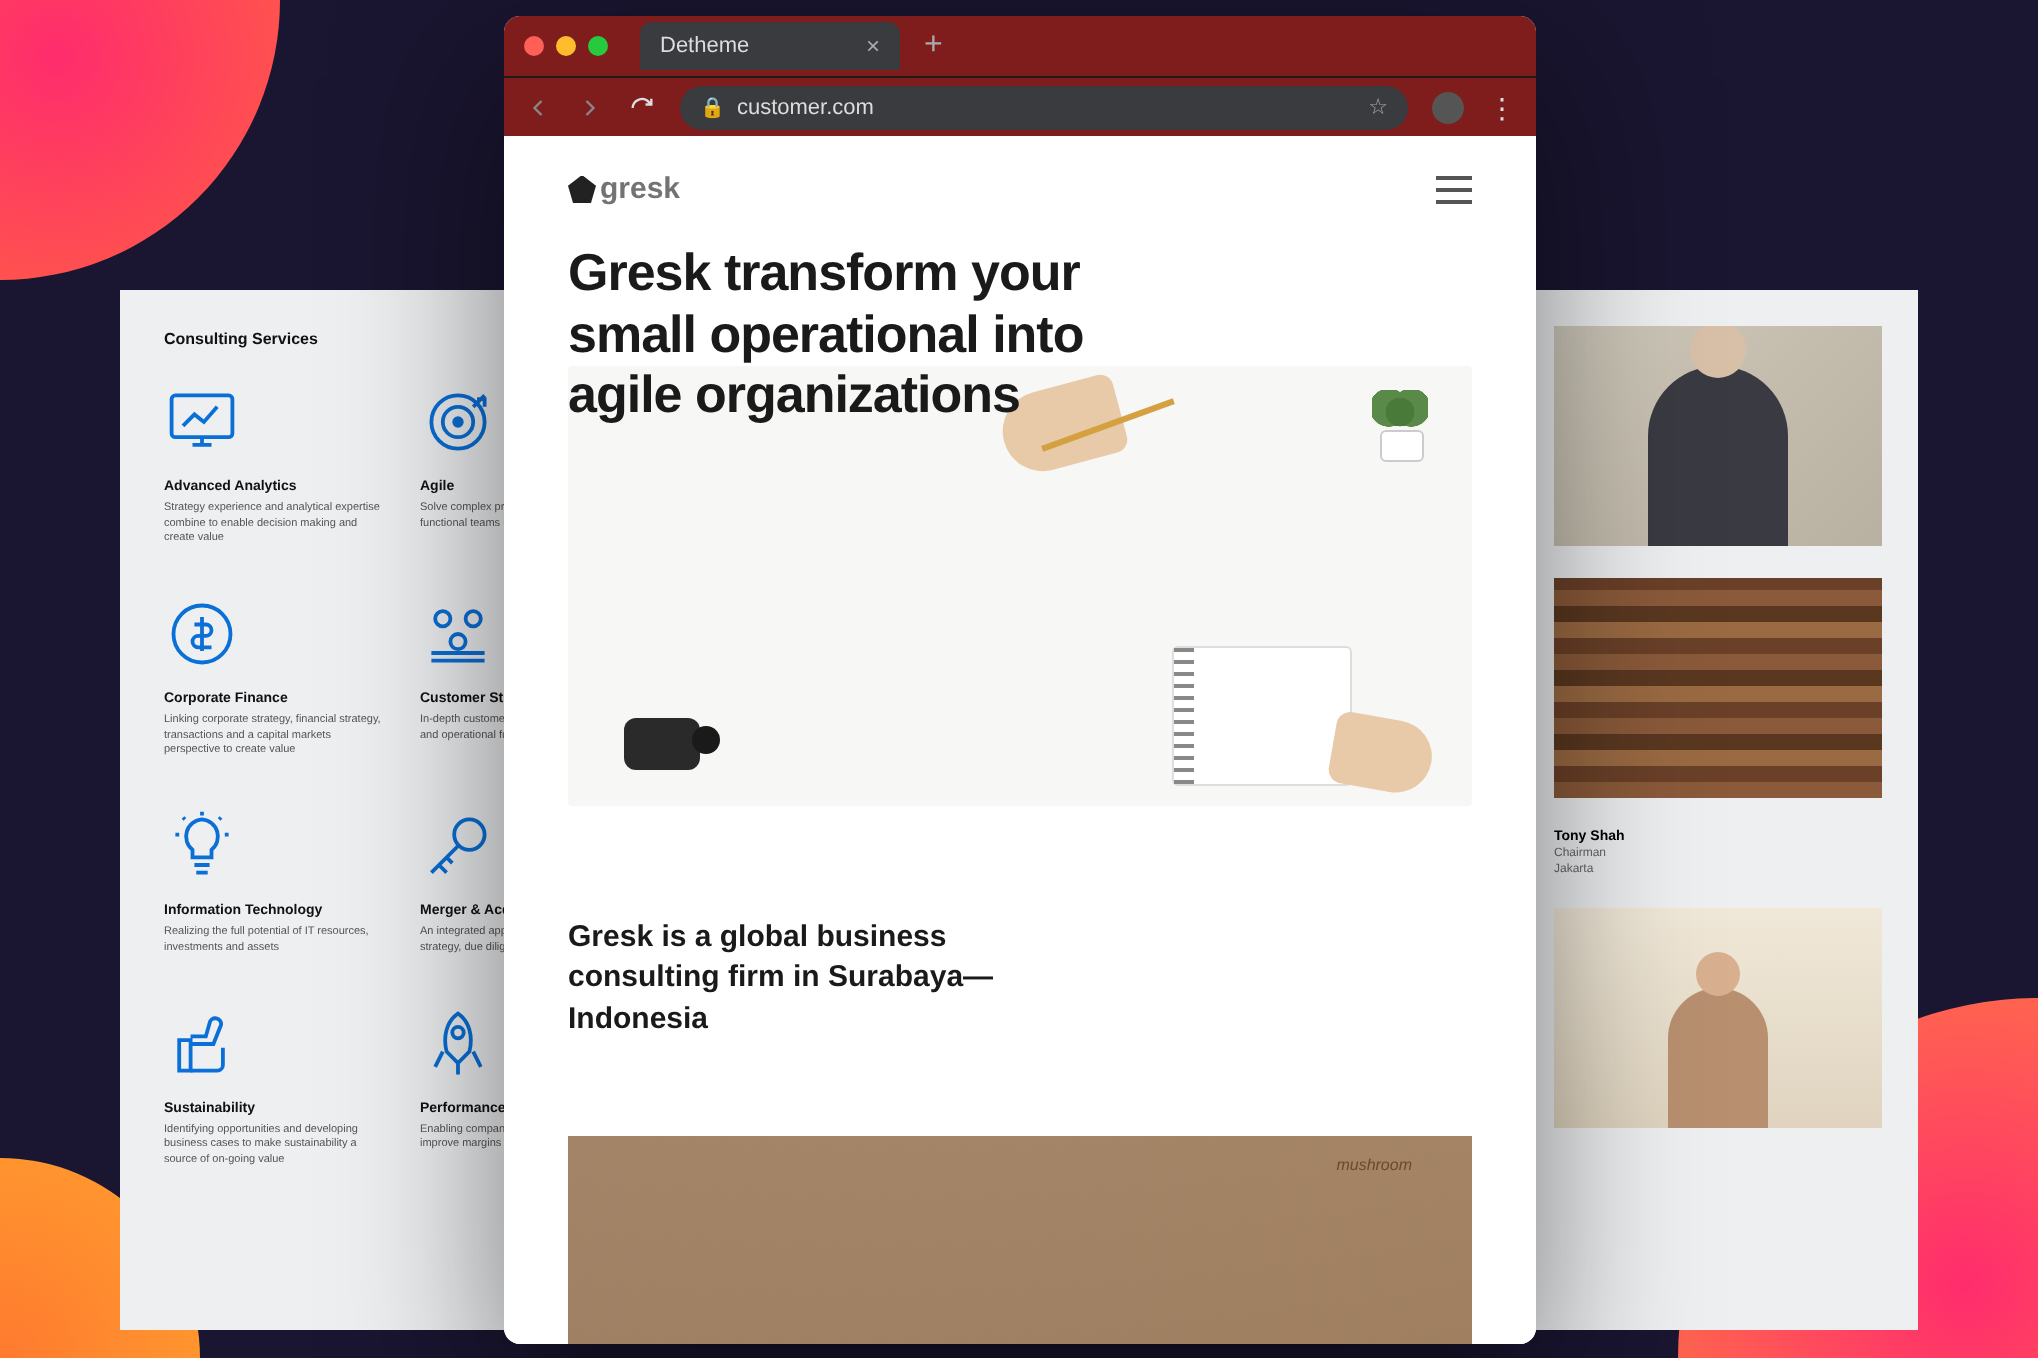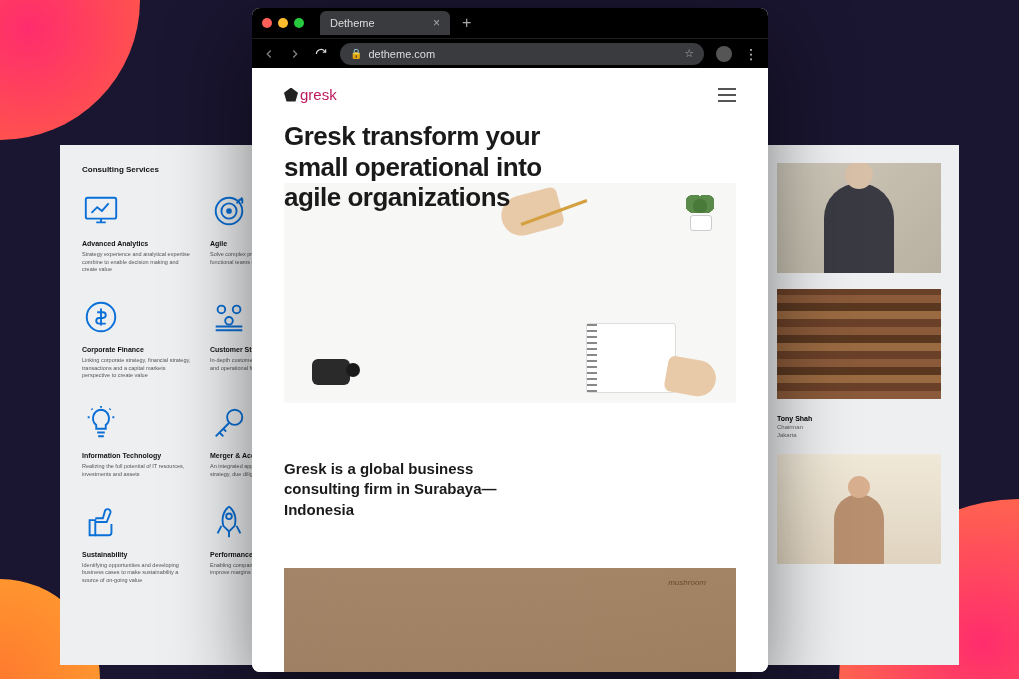--- a/index.html
+++ b/index.html
@@ -29,40 +29,40 @@
 .wood-img { width:100%; height:110px; background:repeating-linear-gradient(0deg,#8a5a3a 0 8px,#6a4028 8px 16px,#9a6a42 16px 24px,#5a3820 24px 32px); }
 .person-meta { display:flex; flex-direction:column; gap:2px; }
 .p-name { font-size:7px; font-weight:700; }
 .p-role,.p-loc { font-size:6px; color:#666; }
 .office-img { width:100%; height:110px; background:linear-gradient(180deg,#f0e8d8,#e0d4c0); display:flex; align-items:flex-end; justify-content:center; overflow:hidden; }
 .office-person { width:50px; height:70px; background:#b89070; border-radius:26px 26px 0 0; position:relative; }
 .office-person:before { content:''; position:absolute; top:-18px; left:50%; transform:translateX(-50%); width:22px; height:22px; background:#d8b090; border-radius:50%; }
 
 
 .browser { position:absolute; top:8px; left:252px; width:516px; height:664px; background:#fff; border-radius:8px; overflow:hidden; box-shadow:0 30px 80px rgba(0,0,0,.5); }
-.chrome { background:#000000; }
+.chrome { background:#7f1d1d; }
 .tabbar { height:30px; display:flex; align-items:center; padding:0 10px; gap:6px; }
 .dots { display:flex; gap:6px; margin-right:10px; }
 .dot { width:10px; height:10px; border-radius:50%; }
 .dr{background:#ff5f56}.dy{background:#ffbd2e}.dg{background:#27c93f}
 .tab { background:#3a3b3e; height:24px; border-radius:6px 6px 0 0; display:flex; align-items:center; padding:0 10px; gap:8px; color:#ddd; font-size:11px; min-width:130px; }
 .tab-close { color:#aaa; font-size:12px; cursor:pointer; margin-left:auto; }
 .newtab { color:#aaa; font-size:16px; padding:0 6px; cursor:pointer; }
 .addrbar { height:30px; display:flex; align-items:center; padding:0 10px; gap:12px; border-top:1px solid #1c1c1c; }
 .nav-ico { color:#888; font-size:14px; cursor:pointer; display:flex; align-items:center; }
 .nav-ico.active { color:#ddd; }
 .addr { flex:1; background:#3a3b3e; height:22px; border-radius:12px; display:flex; align-items:center; padding:0 10px; gap:6px; color:#ddd; font-size:11px; }
 .lock { font-size:10px; }
 .ext-ico { width:16px; height:16px; border-radius:50%; background:#555; }
 .menu-dots { color:#ddd; font-size:14px; cursor:pointer; }
 
 
 .page { background:#fff; height:calc(100% - 60px); overflow:hidden; }
 .site-header { display:flex; justify-content:space-between; align-items:center; padding:18px 32px; }
-.logo { font-size:15px; font-weight:400; color:#be185d; display:flex; align-items:center; gap:2px; }
+.logo { font-size:15px; font-weight:700; color:#737373; display:flex; align-items:center; gap:2px; }
 .logo-mark { width:14px; height:14px; background:#222; clip-path:polygon(50% 0,100% 38%,82% 100%,18% 100%,0 38%); display:inline-block; }
 .burger { display:flex; flex-direction:column; gap:4px; cursor:pointer; }
 .burger span { width:18px; height:2px; background:#555; }
 
 .hero { padding:0 32px; }
 .hero h1 { font-size:26px; font-weight:800; line-height:1.18; color:#1a1a1a; letter-spacing:-0.5px; max-width:300px; margin-bottom:-30px; position:relative; z-index:2; }
 .hero-img { width:100%; height:220px; background:#f7f7f5; position:relative; overflow:hidden; border-radius:2px; }
 .desk-camera { position:absolute; bottom:18px; left:28px; width:38px; height:26px; background:#2a2a2a; border-radius:6px; }
 .desk-camera:before { content:''; position:absolute; top:4px; right:-10px; width:14px; height:14px; background:#1a1a1a; border-radius:50%; }
 .desk-hand1 { position:absolute; top:10px; left:48%; width:60px; height:40px; background:#e8c9a8; border-radius:30px 10px 10px 30px; transform:rotate(-15deg); }
@@ -230,21 +230,21 @@
             <path d="M9 6l6 6-6 6"></path>
           </svg>
         </div>
       <div class="nav-ico active">
           <svg width="14" height="14" viewBox="0 0 24 24" fill="none" stroke="currentColor" stroke-width="2">
             <path d="M4 12a8 8 0 0114-5l2 2M20 4v5h-5"></path>
           </svg>
         </div>
       <div class="addr">
         <span class="lock">🔒</span>
-        <span>detheme.com</span>
+        <span>customer.com</span>
         <span style="margin-left:auto;color:#aaa">☆</span>
       </div>
       <div class="ext-ico"></div>
       <div class="menu-dots">⋮</div>
     </div>
   </div>
 
   <div class="page">
     <div class="site-header">
       <div class="logo">

